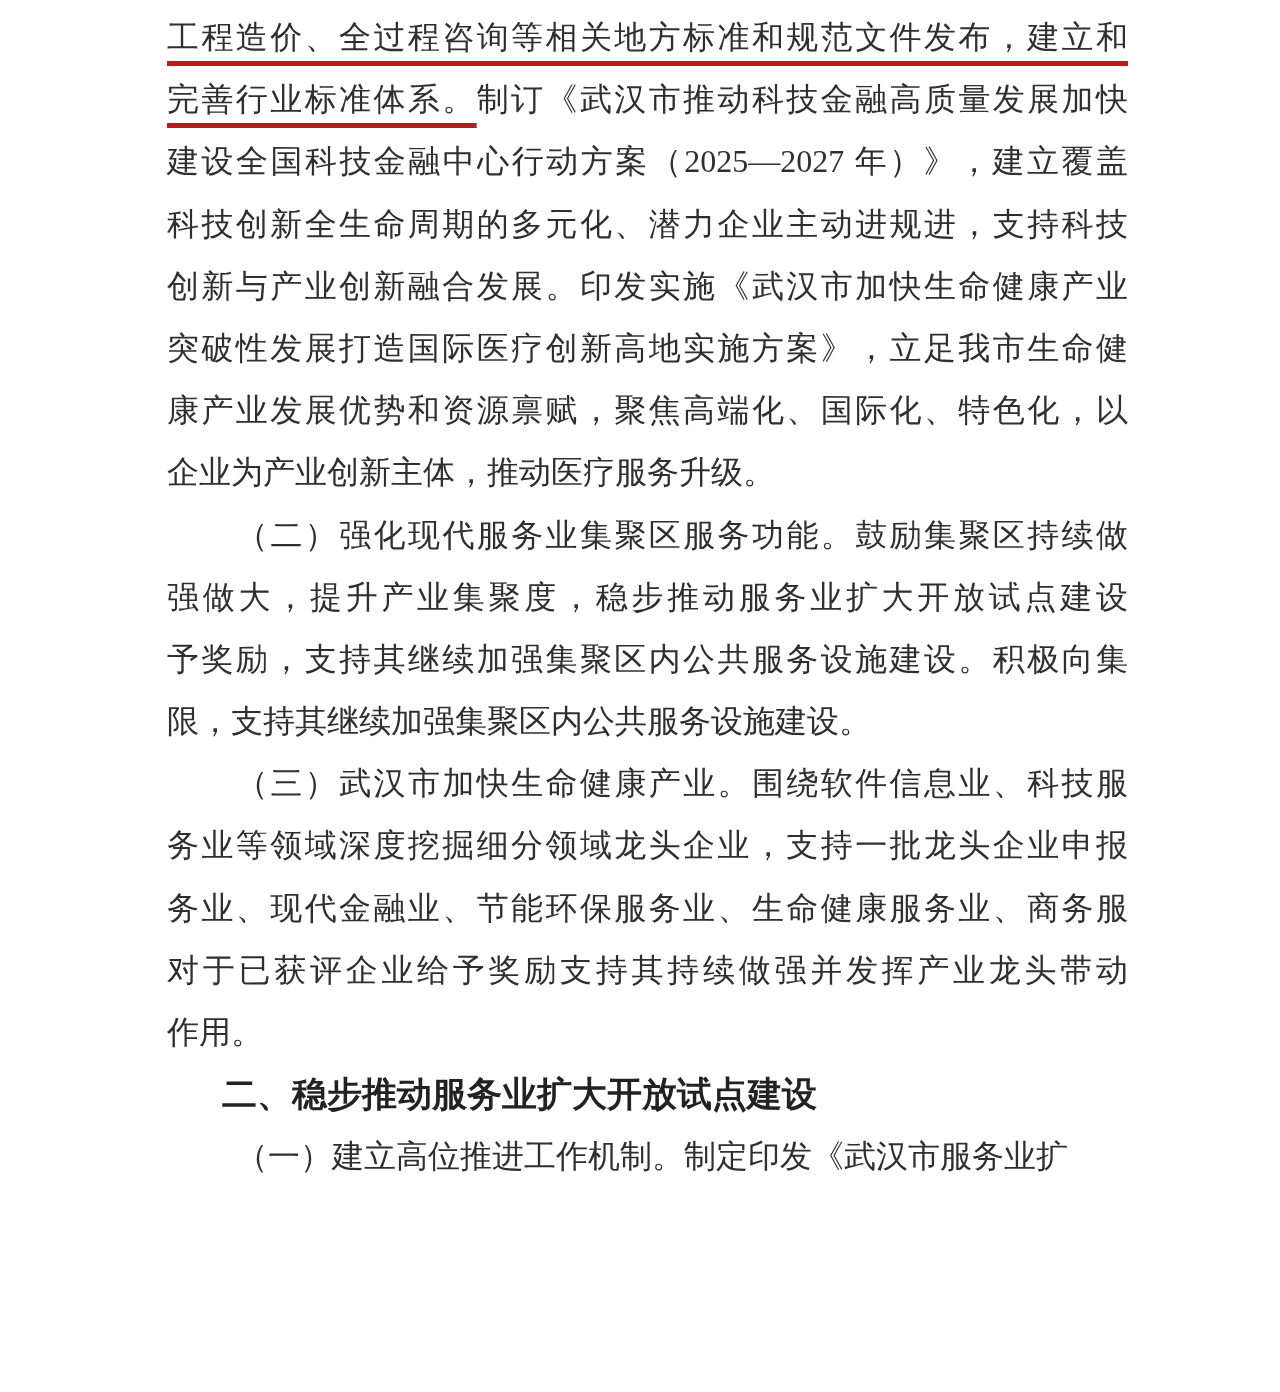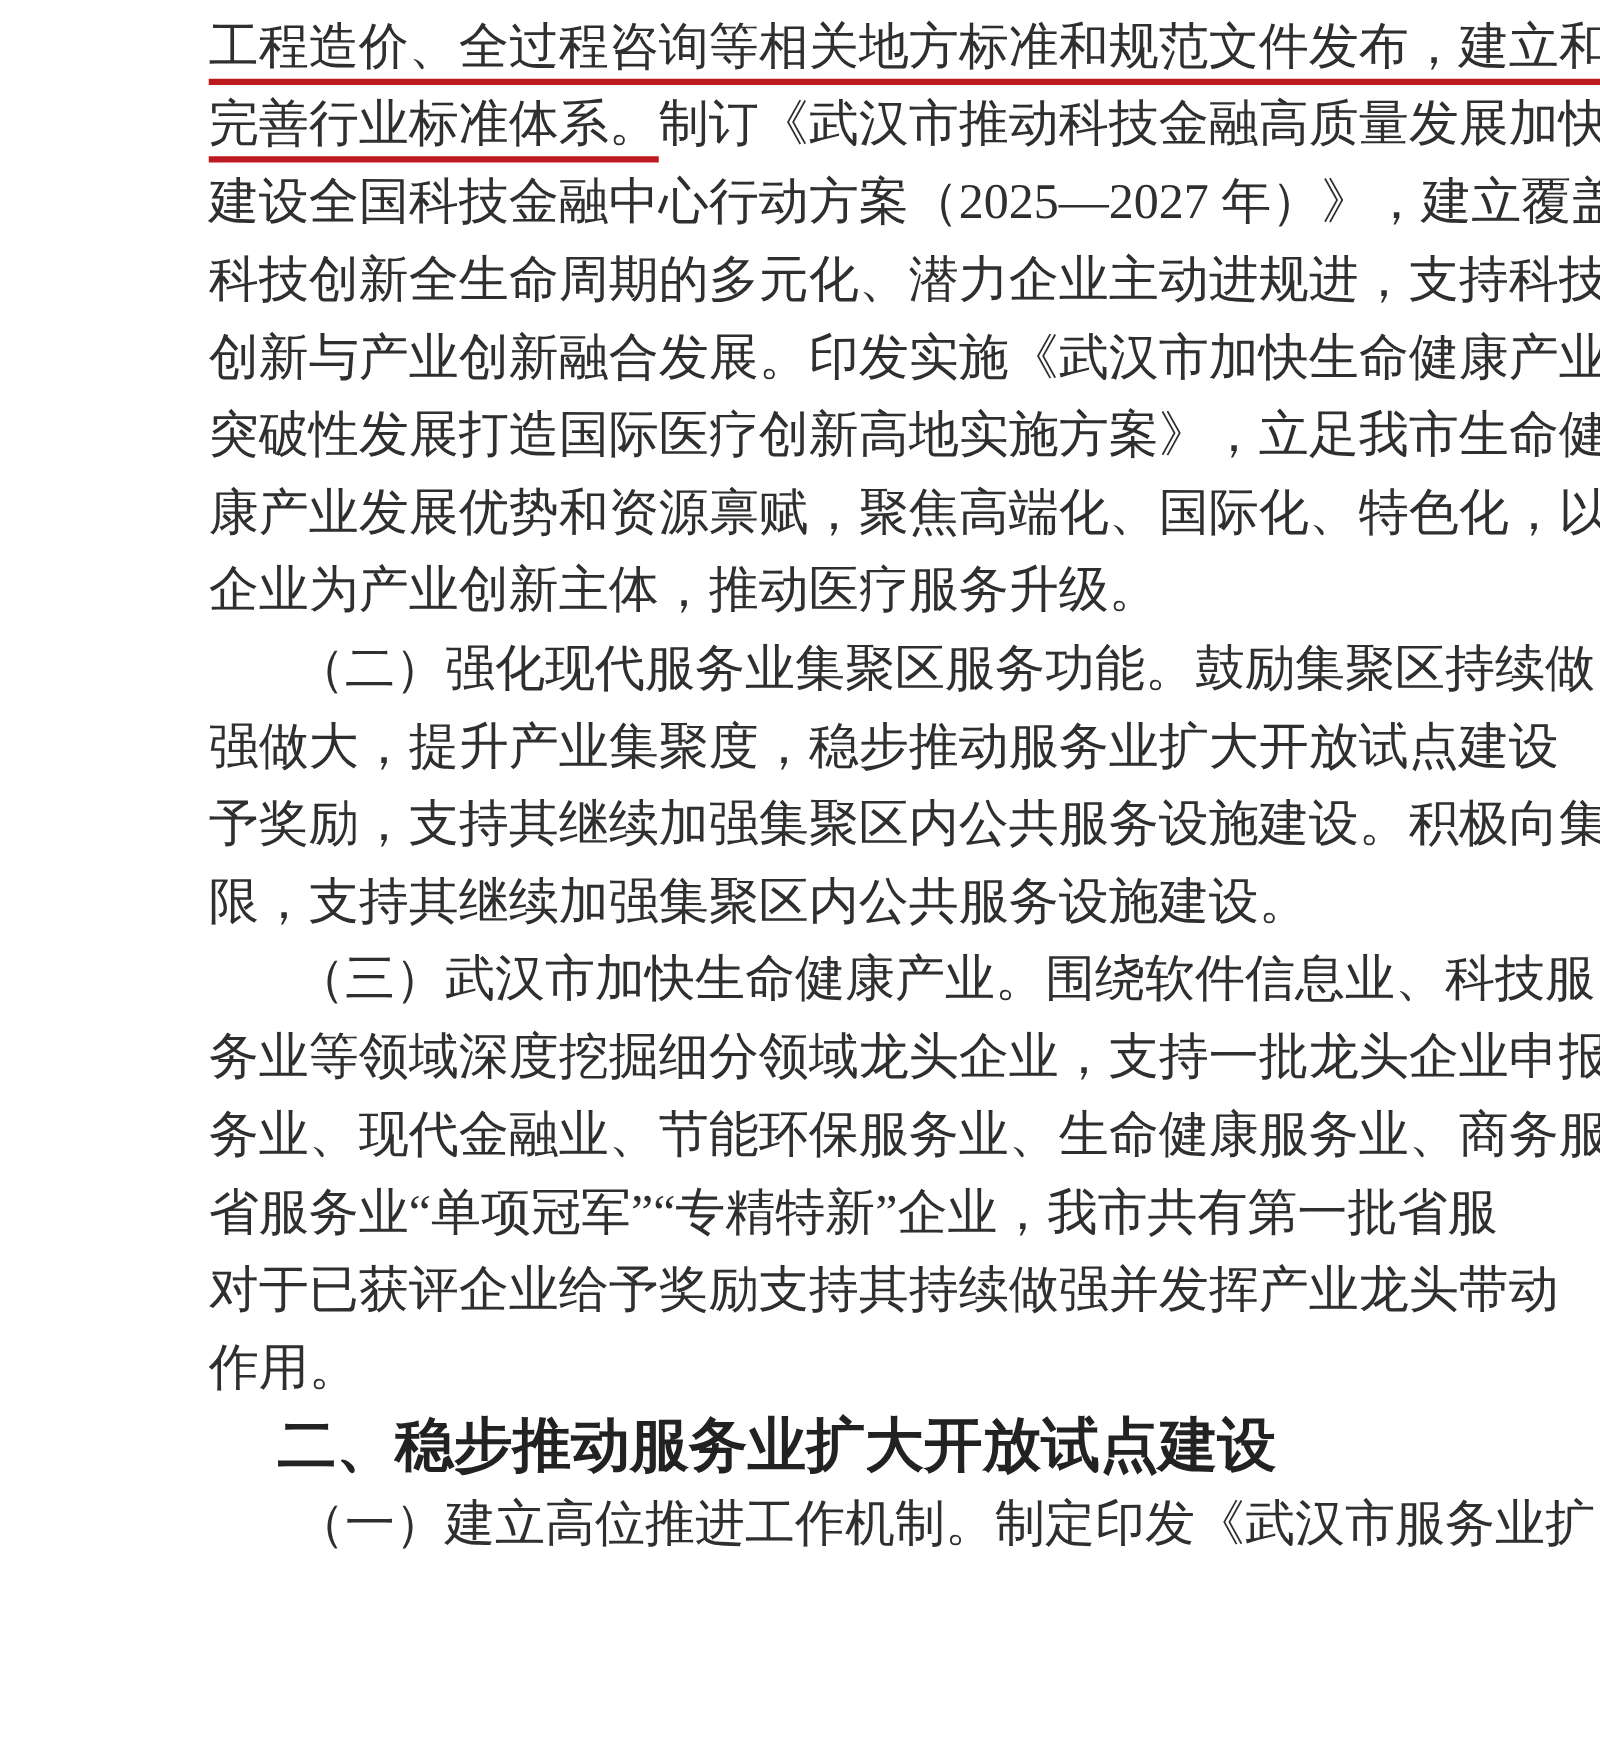--- a/index.html
+++ b/index.html
@@ -18,37 +18,37 @@
     position: absolute;
     left: 167px;
     top: 6px;
     width: 961px;
     color: #2f2f2f;
     font-family: "Liberation Serif", "DejaVu Serif", serif;
   }
   .line {
     height: 62.2px;
     line-height: 62.2px;
-    font-size: 40px;
+    font-size: 32px;
     text-align: justify;
     text-align-last: justify;
     overflow: visible;
     white-space: nowrap;
     font-family: Liberation Serif, serif;
   }
   .line.end {
     text-align-last: auto;
   }
   .line.indent {
     text-indent: 69px;
   }
   .line.heading {
     font-family: "Liberation Sans", "DejaVu Sans", sans-serif;
     font-weight: 700;
-    font-size: 47px;
+    font-size: 35px;
     color: #222222;
     text-align-last: auto;
     text-indent: 55px;
   }
   .redline {
     text-decoration: underline;
     text-decoration-color: #bd1a20;
     text-decoration-thickness: 5px;
     text-underline-offset: 13px;
     text-decoration-skip-ink: none;
@@ -84,21 +84,20 @@
 
 
     <div class="line end"><span>限，支持其继续加强集聚区内公共服务设施建设。</span></div>
 
     <div class="line indent"><span>（三）武汉市加快生命健康产业。围绕软件信息业、科技服</span></div>
 
     <div class="line"><span>务业等领域深度挖掘细分领域龙头企业，支持一批龙头企业申报</span></div>
 
     <div class="line"><span>务业、现代金融业、节能环保服务业、生命健康服务业、商务服</span></div>
 
-    <div class="line"><span>省服务业“单项冠军”“专精特新”企业，我市共有第一批省服</span></div>
 
 
     <div class="line"><span>对于已获评企业给予奖励支持其持续做强并发挥产业龙头带动</span></div>
 
     <div class="line end"><span>作用。</span></div>
 
     <div class="line heading"><span>二、稳步推动服务业扩大开放试点建设</span></div>
 
     <div class="line end indent"><span>（一）建立高位推进工作机制。制定印发《武汉市服务业扩</span></div>
 

